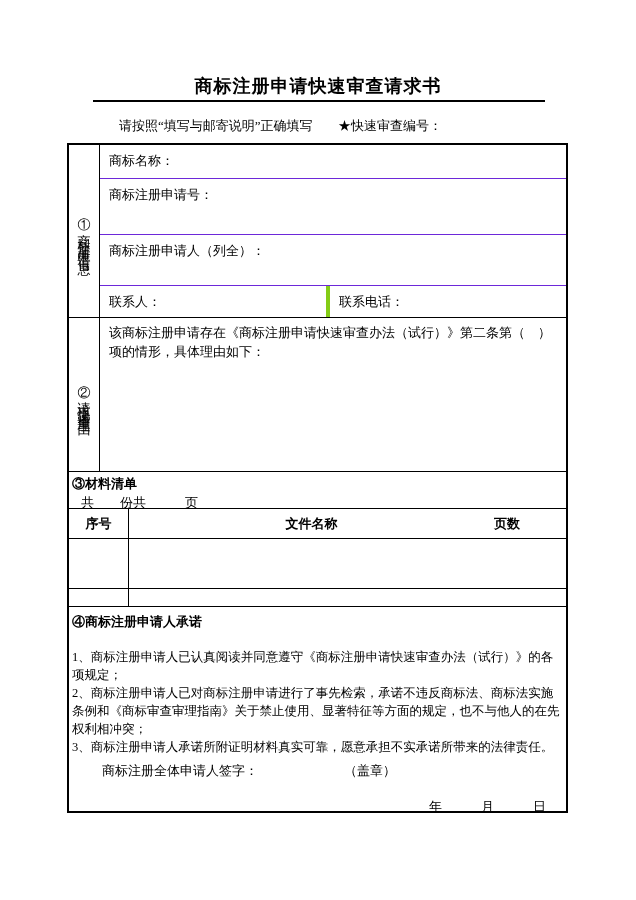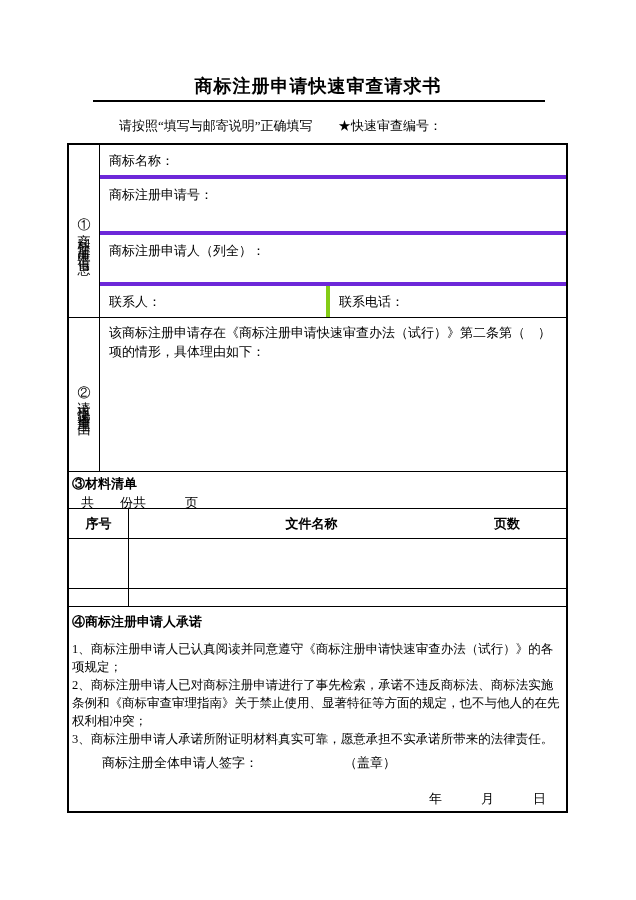--- a/index.html
+++ b/index.html
@@ -75,21 +75,21 @@
     text-orientation: upright;
     font-size: 13px;
     line-height: 1;
   }
   .v-text.s1 { letter-spacing: 4px; }
   .v-text.s2 { letter-spacing: 3px; }
 
   .sec1 { height: 173px; }
   .sec1-rows { flex: 1; display: flex; flex-direction: column; }
   .f-row {
-    border-bottom: 4px solid #6d28d9;
+    border-bottom: 1px solid #6d28d9;
     font-size: 13px;
     padding: 7px 8px 0 9px;
   }
   .f-row.r1 { height: 34px; }
   .f-row.r2 { height: 56px; }
   .f-row.r3 { height: 52px; }
   .contact-row {
     height: 31px;
     display: flex;
     font-size: 13px;
@@ -152,21 +152,21 @@
 
   .sec4 {
     height: 204px;
     padding: 6px 4px 0 3px;
     font-size: 12.5px;
     line-height: 18px;
   }
   .sec4-heading {
     font-weight: bold;
     font-size: 13px;
-    margin: 0 0 9px 0;
+    margin: 0 0 17px 0;
   }
   .sec4 p { margin: 0; }
   .sig-row {
     display: flex;
     margin-top: 6px;
     padding-left: 30px;
     font-size: 13px;
   }
   .seal { margin-left: 86px; }
   .date-row {

